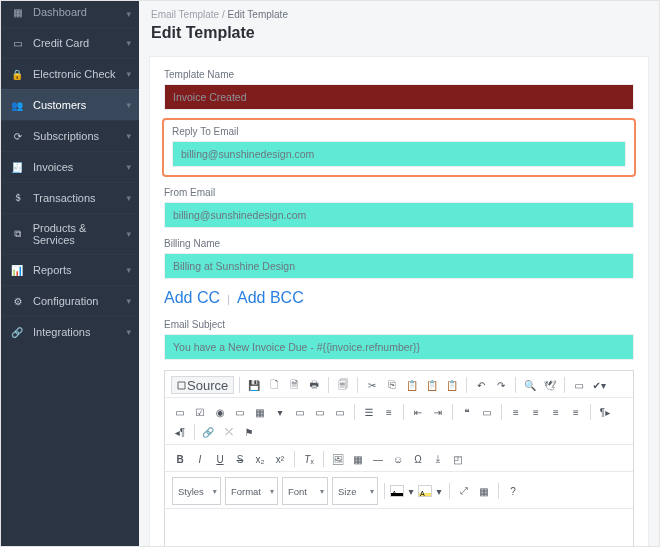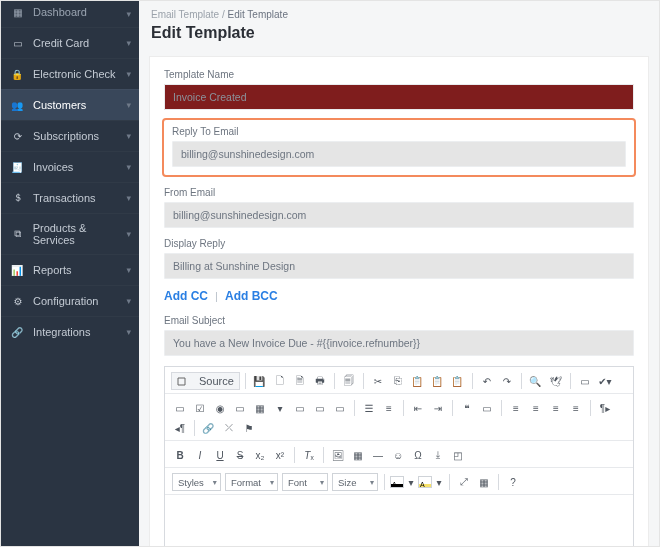--- a/index.html
+++ b/index.html
@@ -90,38 +90,38 @@
   .field > label {
     display: block;
     font-size: 10px;
     color: #6d7580;
     margin-bottom: 4px;
     font-weight: 500;
   }
   .input {
     width: 100%;
     border: 1px solid #eceef0;
-    background: #e5e5e5;
+    background: #5eead4;
     padding: 6px 8px;
     font-size: 10.5px;
     color: #6d7580;
     border-radius: 1px;
     outline: none;
   }
   .input.readonly { background: #7f1d1d; color: #8b929b; border-color: #e9ebee; }
 
   .highlight-box {
     border: 2.5px solid #f48a5c;
     border-radius: 4px;
     padding: 6px 8px 8px;
     margin: -2px -2px 10px;
   }
   .highlight-box .field { margin-bottom: 0; }
 
-  .link { color: #2a7fe3; font-size: 12px; cursor: pointer; font-weight: bold; }
+  .link { color: #2a7fe3; font-size: 16px; cursor: pointer; }
   .link-sep { color: #b9c0c9; margin: 0 4px; }
   .ccbcc { margin: 6px 0 12px; }
 
   .attach-row {
     display: flex; align-items: center; gap: 10px;
     margin-bottom: 12px;
     font-size: 10px; color: #6d7580; font-weight: 500;
   }
   .toggle {
     width: 32px; height: 16px; border-radius: 10px;
@@ -149,29 +149,29 @@
     display: inline-flex; align-items: center; justify-content: center;
     font-size: 10px; color: #4f565f;
     border: 1px solid transparent;
     margin: 1px;
     cursor: pointer;
     background: transparent;
   }
   .tbtn.src {
     width: auto; padding: 0 5px;
     border: 1px solid #d7dadf; background: #f3f5f7;
-    font-size: 11px; gap: 13px;
+    font-size: 13px; gap: 1px;
   }
   .tsep {
     width: 1px; height: 16px; background: #d7dadf;
     margin: 1px 4px;
     display: inline-block;
   }
   .tdrop {
-    height: 18px;
+    height: 28px;
     border: 1px solid #cfd3d8;
     background: #fff;
     font-size: 9.5px; color: #5c636c;
     padding: 0 16px 0 5px;
     margin: 1px 2px;
     position: relative;
     display: inline-flex; align-items: center;
     cursor: pointer;
     min-width: 46px;
   }
@@ -287,21 +287,21 @@
           <input class="input" value="billing@sunshinedesign.com" style="">
         </div>
       </div>
 
       <div class="field">
         <label>From Email</label>
         <input class="input" value="billing@sunshinedesign.com" style="">
       </div>
 
       <div class="field">
-        <label>Display Reply</label>
+        <label>Billing Name</label>
         <input class="input" value="Billing at Sunshine Design" style="">
       </div>
 
       <div class="ccbcc">
         <span class="link">Add CC</span>
         <span class="link-sep">|</span>
         <span class="link">Add BCC</span>
       </div>
 
 

